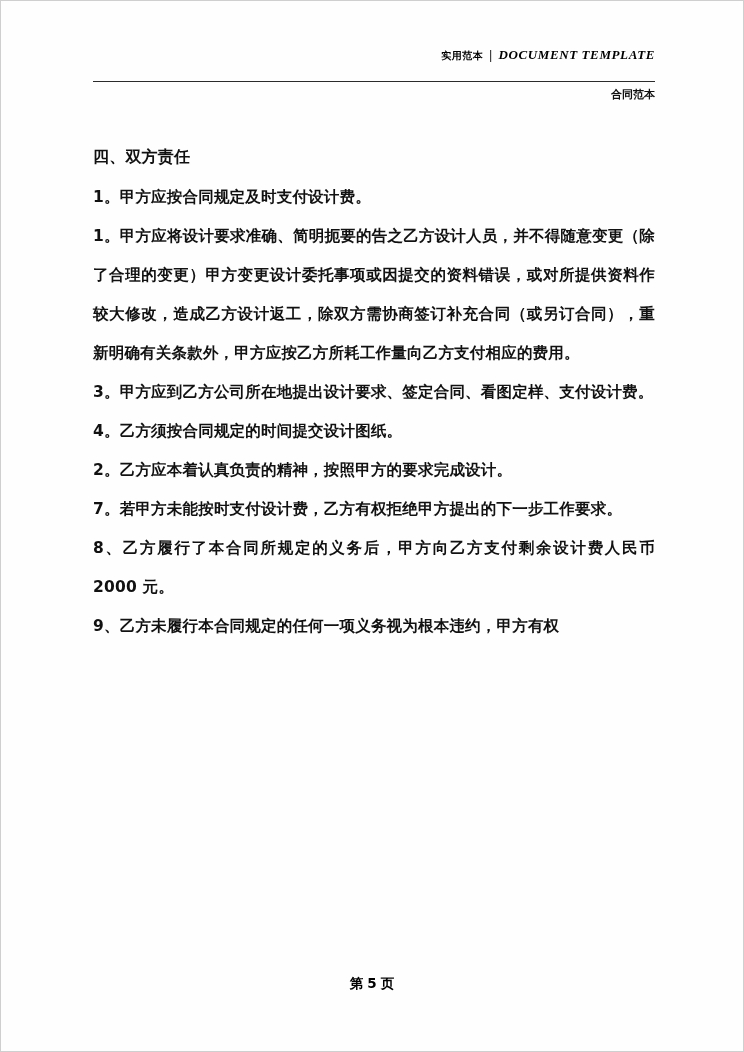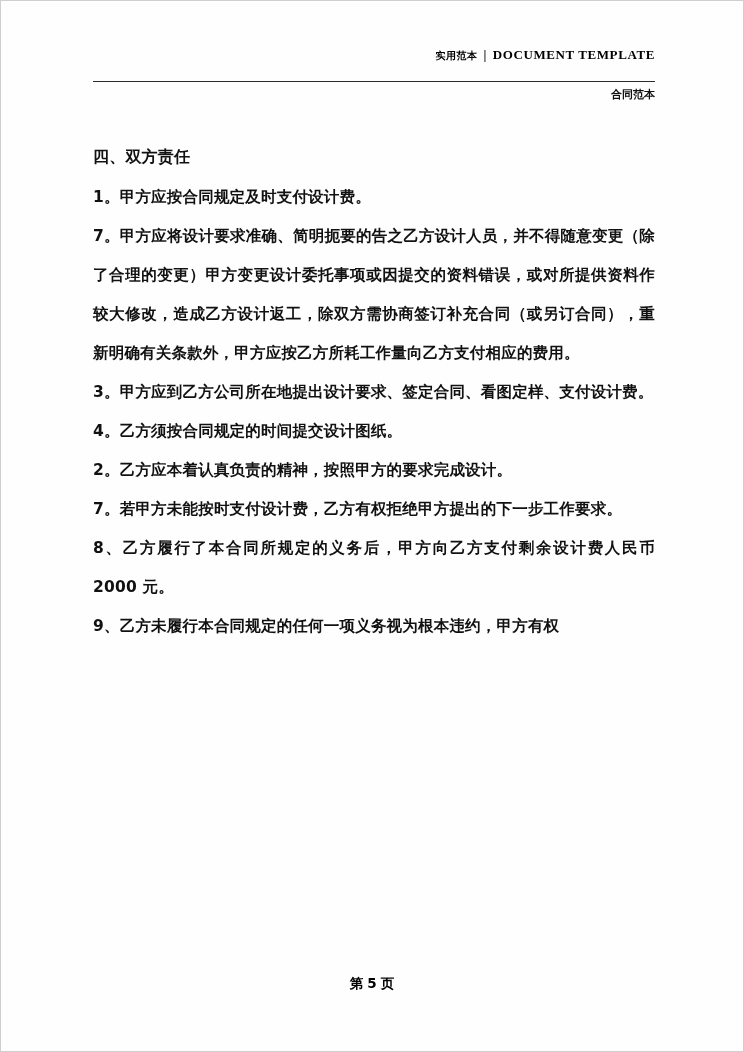--- a/index.html
+++ b/index.html
@@ -44,20 +44,21 @@
   .header-sep {
     padding: 0 6px;
     font-family: "Liberation Serif", serif;
     font-weight: bold;
   }
   .header-en {
     font-family: "Liberation Serif", "DejaVu Serif", serif;
     font-size: 13px;
     font-weight: bold;
     letter-spacing: 0.6px;
+    font-style: italic;
   }
   .rule {
     position: absolute;
     left: 92px;
     right: 88px;
     top: 80px;
     border-top: 1px solid #2b2b2b;
   }
   .subheader {
     position: absolute;
@@ -115,21 +116,21 @@
     </div>
   </div>
 
   <div class="rule"></div>
 
   <div class="subheader">合同范本</div>
 
   <div class="content">
     <p class="para section-title">四、双方责任</p>
     <p class="para">1。甲方应按合同规定及时支付设计费。</p>
-    <p class="para">7。甲方应将设计要求准确、简明扼要的告之乙方设计人员，并不得随意变更（除了合理的变更）甲方变更设计委托事项或因提交的资料错误，或对所提供资料作较大修改，造成乙方设计返工，除双方需协商签订补充合同（或另订合同），重新明确有关条款外，甲方应按乙方所耗工作量向乙方支付相应的费用。</p>
+    <p class="para">1。甲方应将设计要求准确、简明扼要的告之乙方设计人员，并不得随意变更（除了合理的变更）甲方变更设计委托事项或因提交的资料错误，或对所提供资料作较大修改，造成乙方设计返工，除双方需协商签订补充合同（或另订合同），重新明确有关条款外，甲方应按乙方所耗工作量向乙方支付相应的费用。</p>
     <p class="para">3。甲方应到乙方公司所在地提出设计要求、签定合同、看图定样、支付设计费。</p>
     <p class="para">4。乙方须按合同规定的时间提交设计图纸。</p>
     <p class="para">2。乙方应本着认真负责的精神，按照甲方的要求完成设计。</p>
     <p class="para">7。若甲方未能按时支付设计费，乙方有权拒绝甲方提出的下一步工作要求。</p>
     <p class="para">8、乙方履行了本合同所规定的义务后，甲方向乙方支付剩余设计费人民币 2000 元。</p>
     <p class="para">9、乙方未履行本合同规定的任何一项义务视为根本违约，甲方有权</p>
   </div>
 
   <div class="footer">
     <span>第</span><span class="pagenum">5</span><span>页</span>

